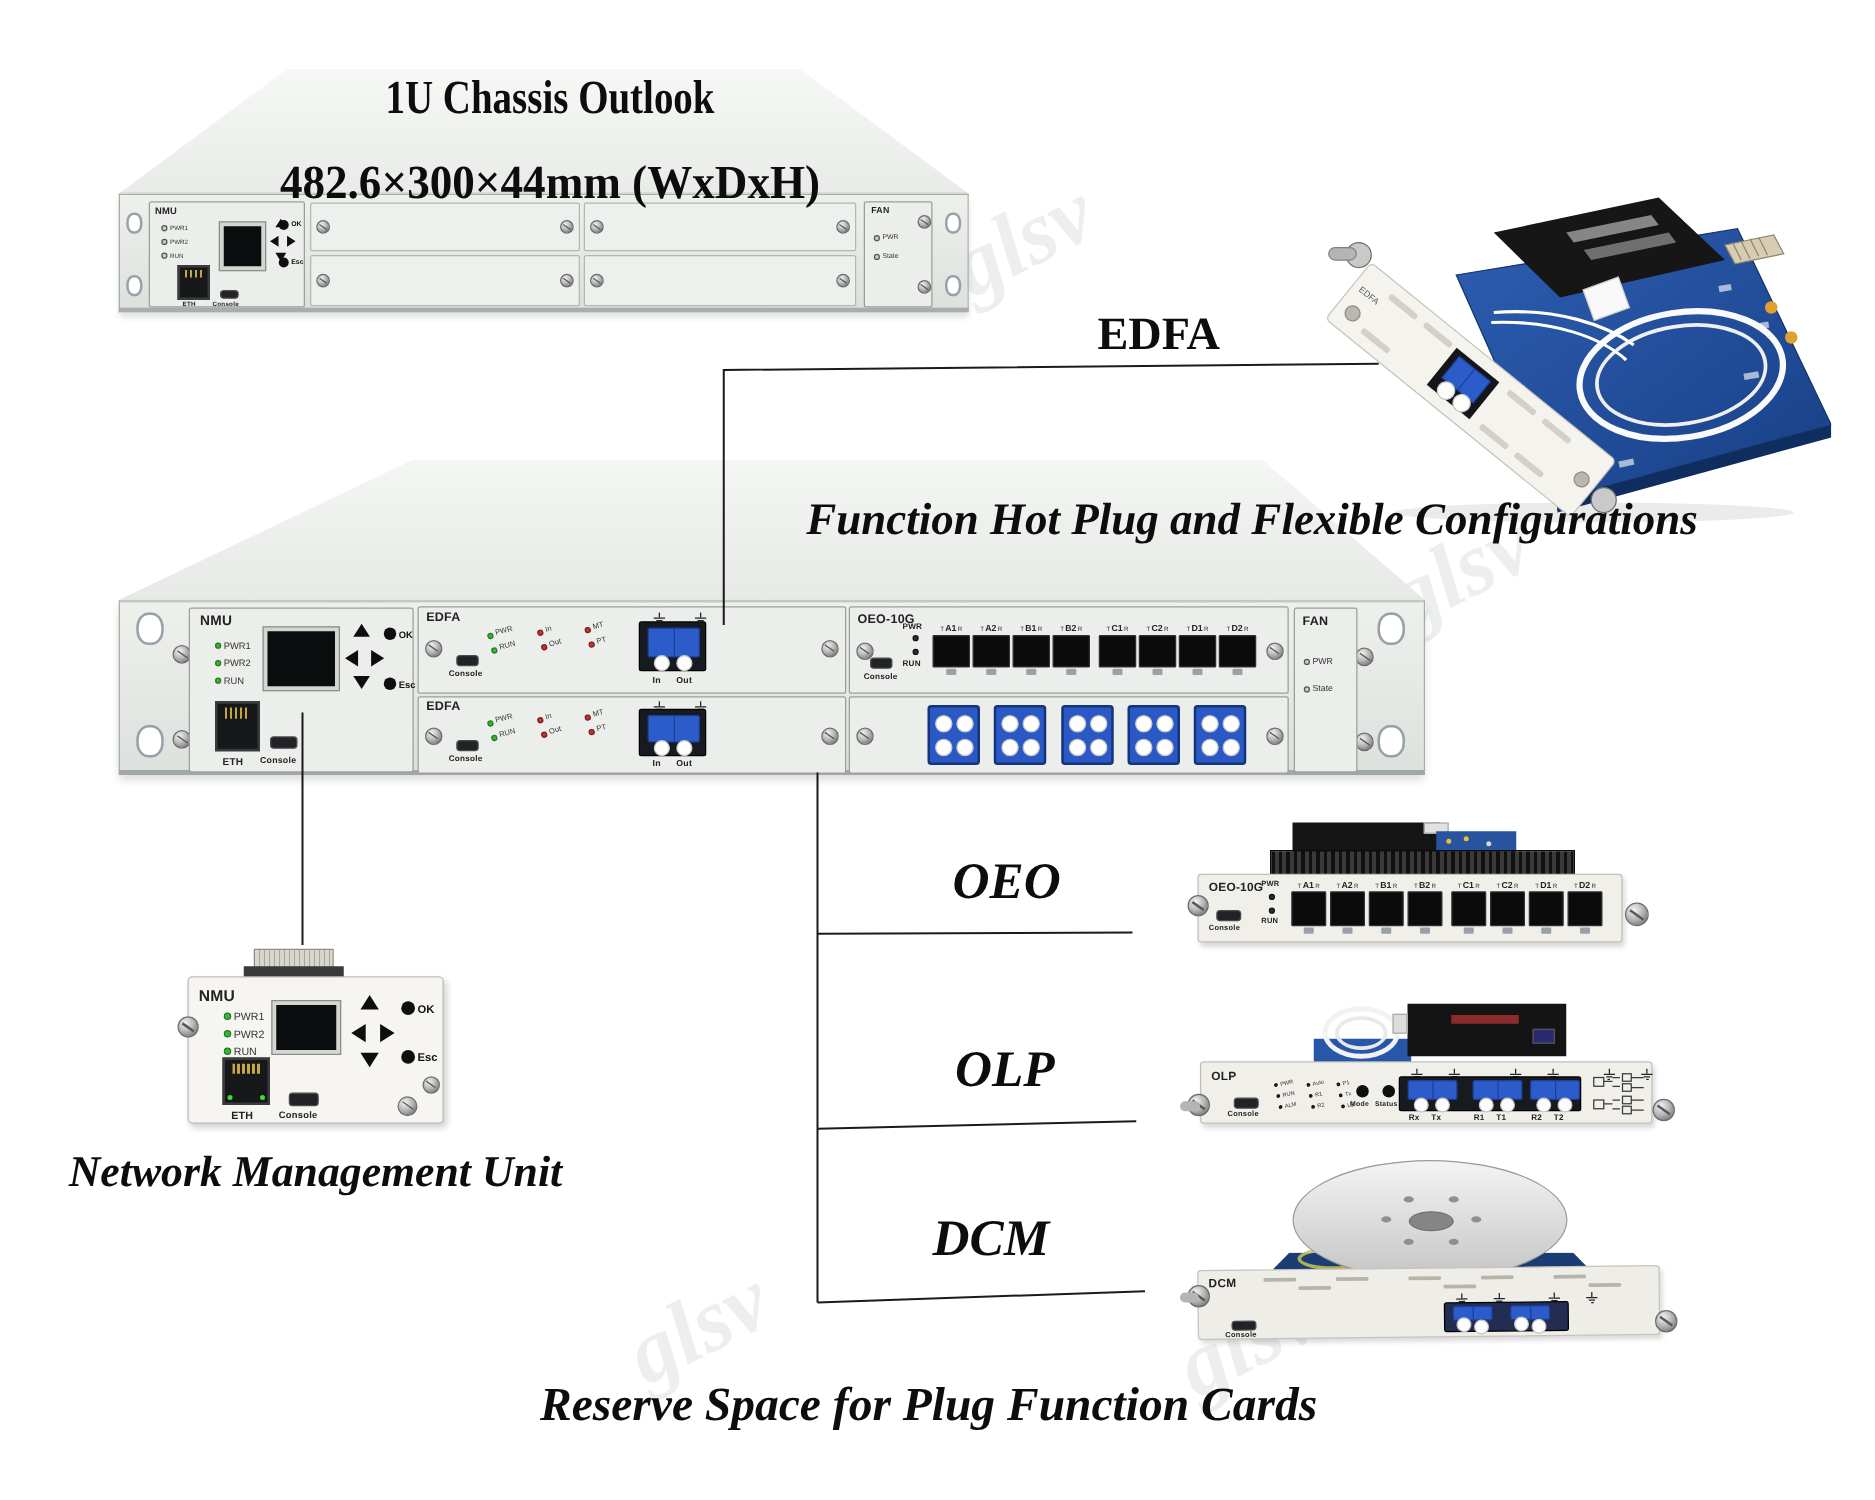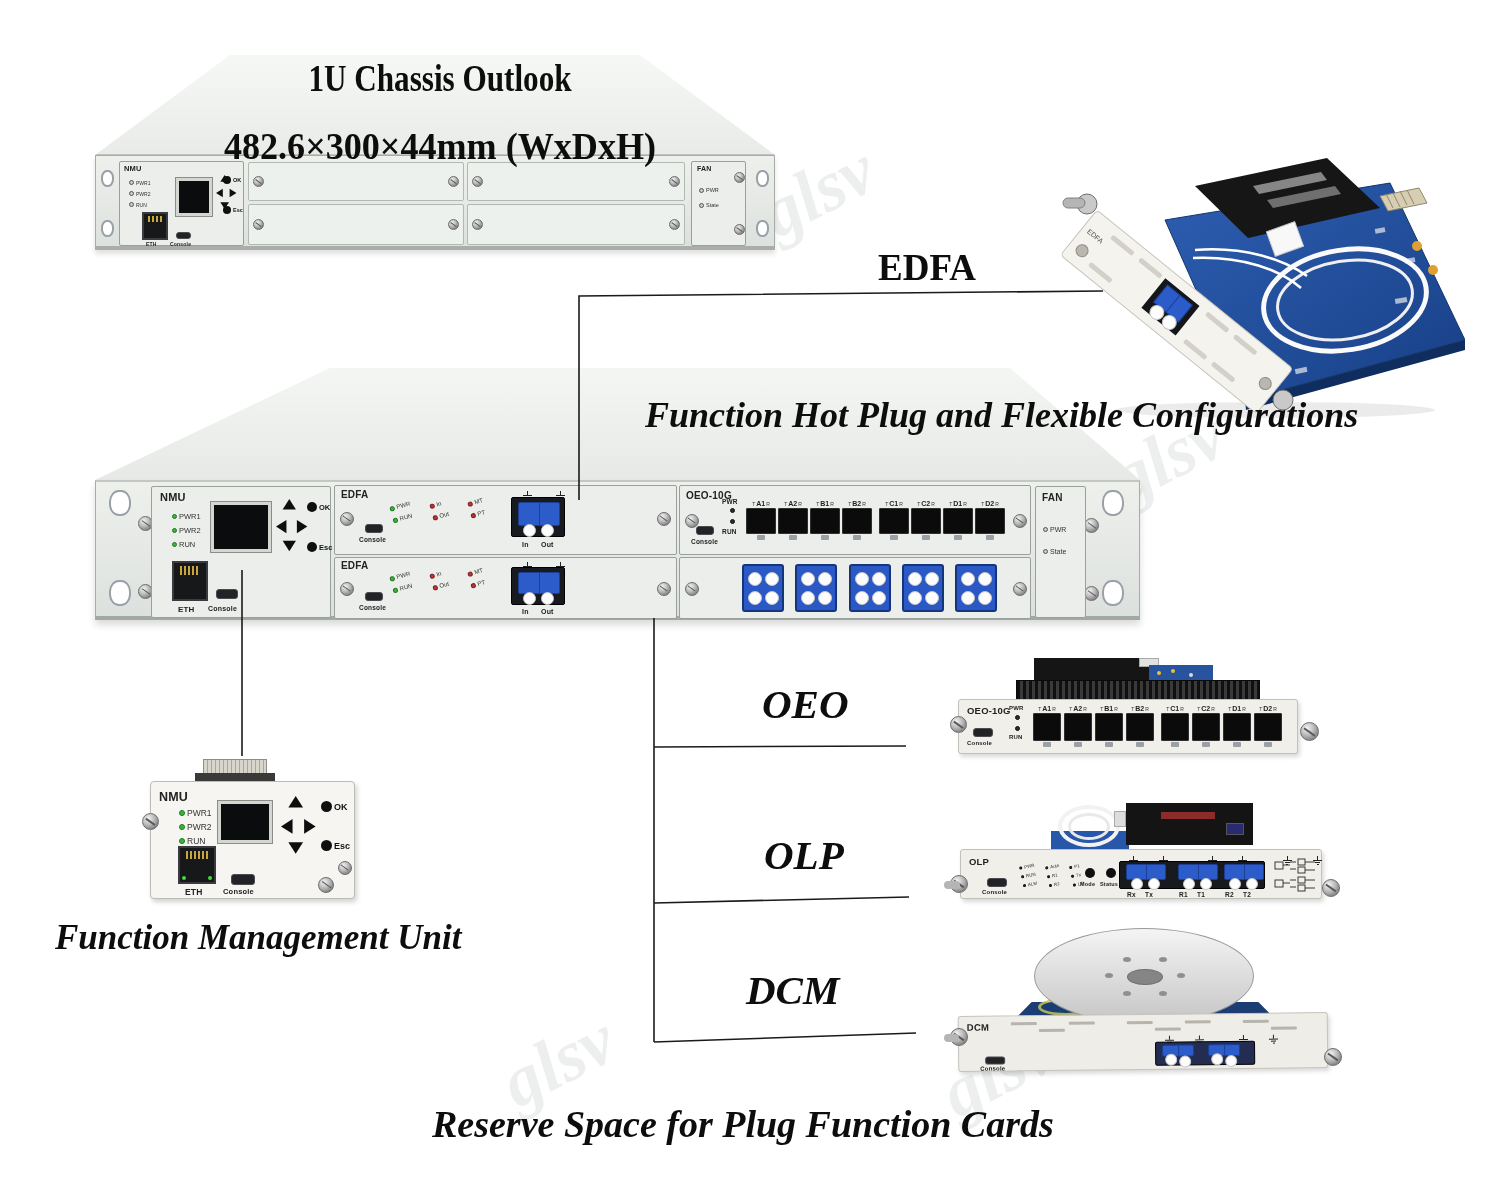--- a/index.html
+++ b/index.html
@@ -606,21 +606,21 @@
       <i></i>
     </span>
   <span class="screw" style="left:178px;top:124px;width:16px;height:16px">
       <i></i>
     </span>
   <span class="screw" style="left:198px;top:108px;width:14px;height:14px">
       <i></i>
     </span>
 </div>
 
-<div class="callout it" style="left:55px;top:918px;font-size:35px">Function Management Unit</div>
+<div class="callout it" style="left:55px;top:918px;font-size:35px">Network Management Unit</div>
 
 <div class="callout it" style="left:762px;top:680px;font-size:41px">OEO</div>
 <div class="callout it" style="left:764px;top:831px;font-size:41px">OLP</div>
 <div class="callout it" style="left:746px;top:966px;font-size:41px">DCM</div>
 
 <div class="abs" style="left:950px;top:640px;width:400px;height:128px;z-index:10">
   <div class="abs" style="left:84px;top:18px;width:118px;height:26px;background:#151515"></div>
   <div class="abs" style="left:189px;top:18px;width:20px;height:9px;background:#e2e2e2;border:1px solid #aaa"></div>
   <div class="abs" style="left:199px;top:25px;width:64px;height:20px;background:#28549f">
     <span class="abs" style="left:8px;top:6px;width:4px;height:4px;background:#e8c12c;border-radius:50%"></span>

